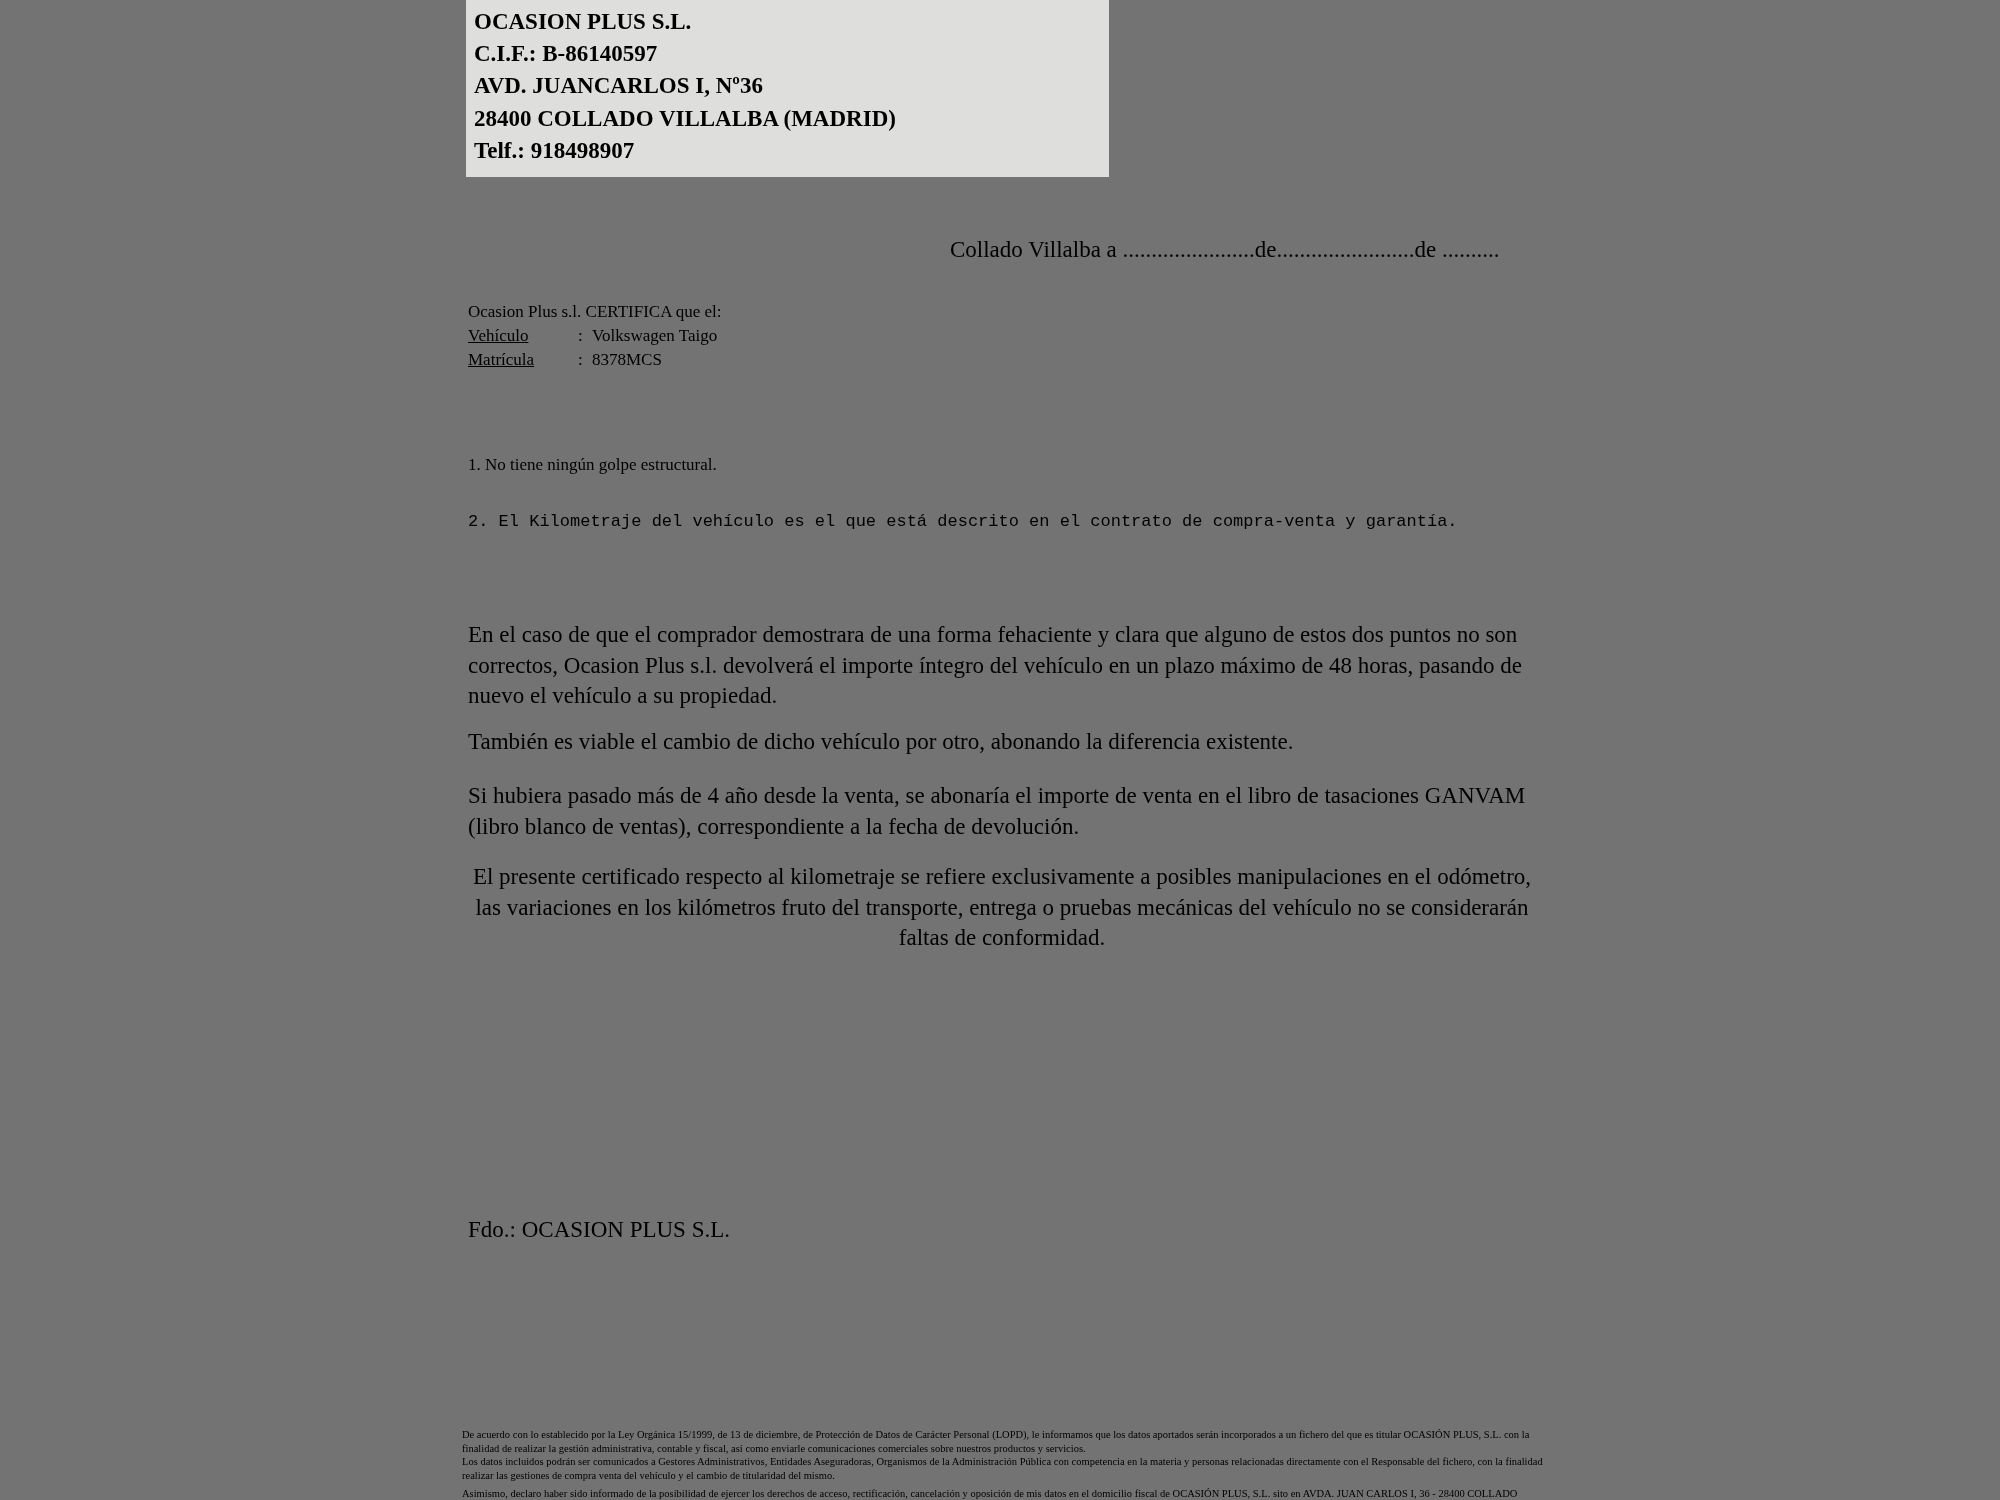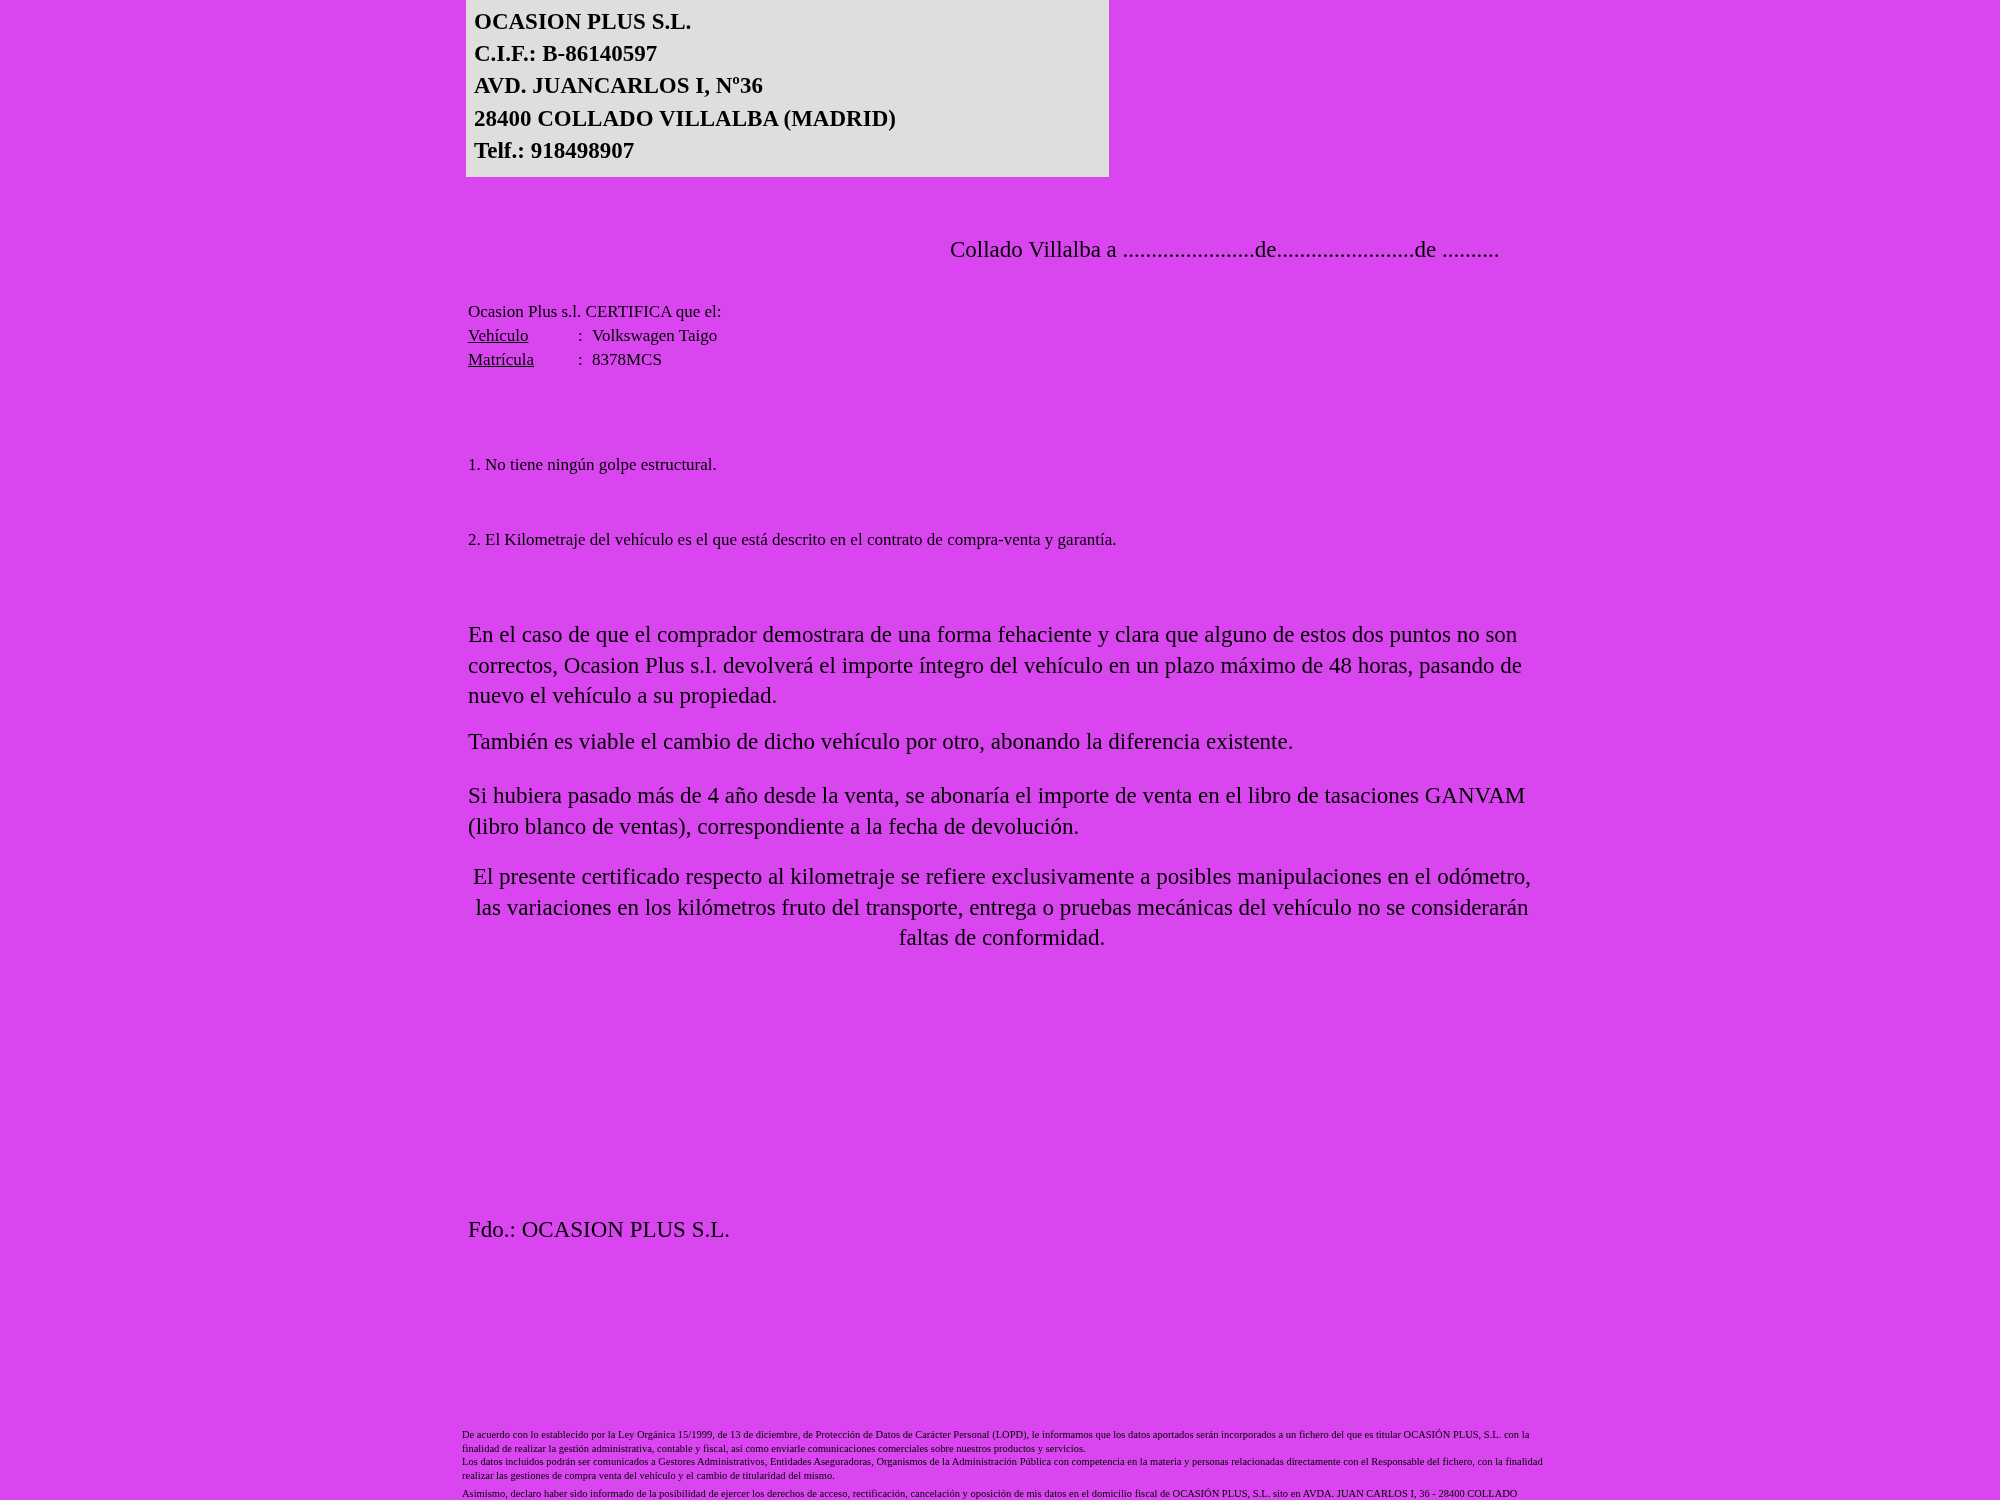--- a/index.html
+++ b/index.html
@@ -14,21 +14,21 @@
     color: #000000;
     position: relative;
     overflow: hidden;
   }
   .page {
     position: absolute;
     left: 0;
     top: 0;
     width: 2000px;
     height: 1500px;
-    background: #d946ef;
+    background: #737373;
   }
   
   .letterhead {
     position: absolute;
     left: 466px;
     top: 0px;
     width: 643px;
     padding: 6px 0 10px 0;
     background: #dededd;
     font-weight: bold;
@@ -71,21 +71,21 @@
   }
 
   
   .point {
     position: absolute;
     left: 468px;
     font-size: 17px;
     white-space: nowrap;
   }
   .point-1 { top: 455px; }
-  .point-2 { top: 530px; }
+  .point-2 { top: 512px; font-family: Liberation Mono, monospace; }
 
   
   .para {
     position: absolute;
     left: 468px;
     width: 1068px;
     font-size: 23px;
     line-height: 1.33;
   }
   .para-1 { top: 620px; }

